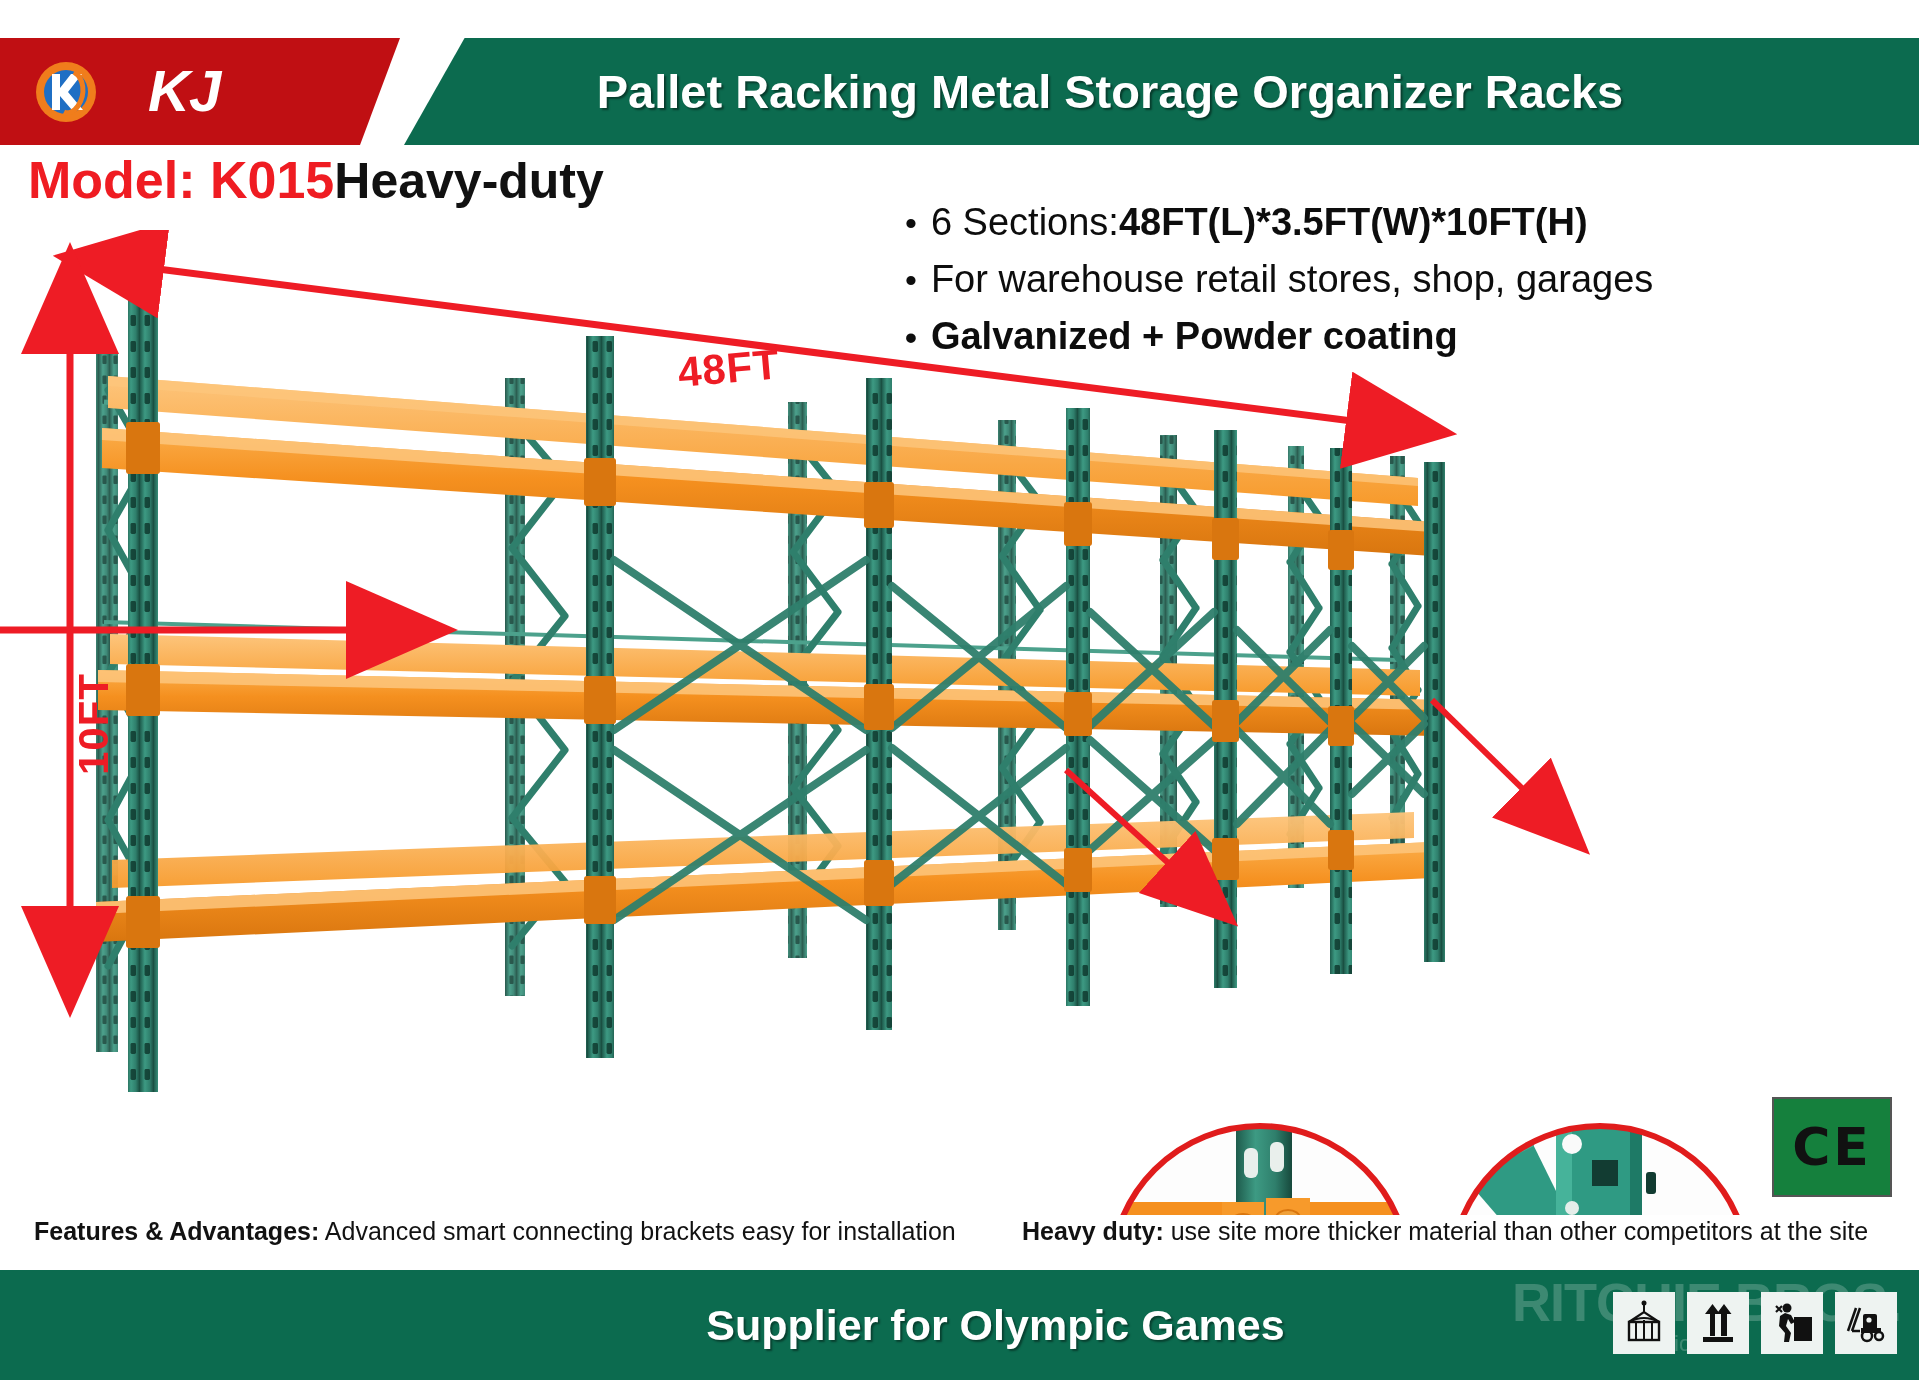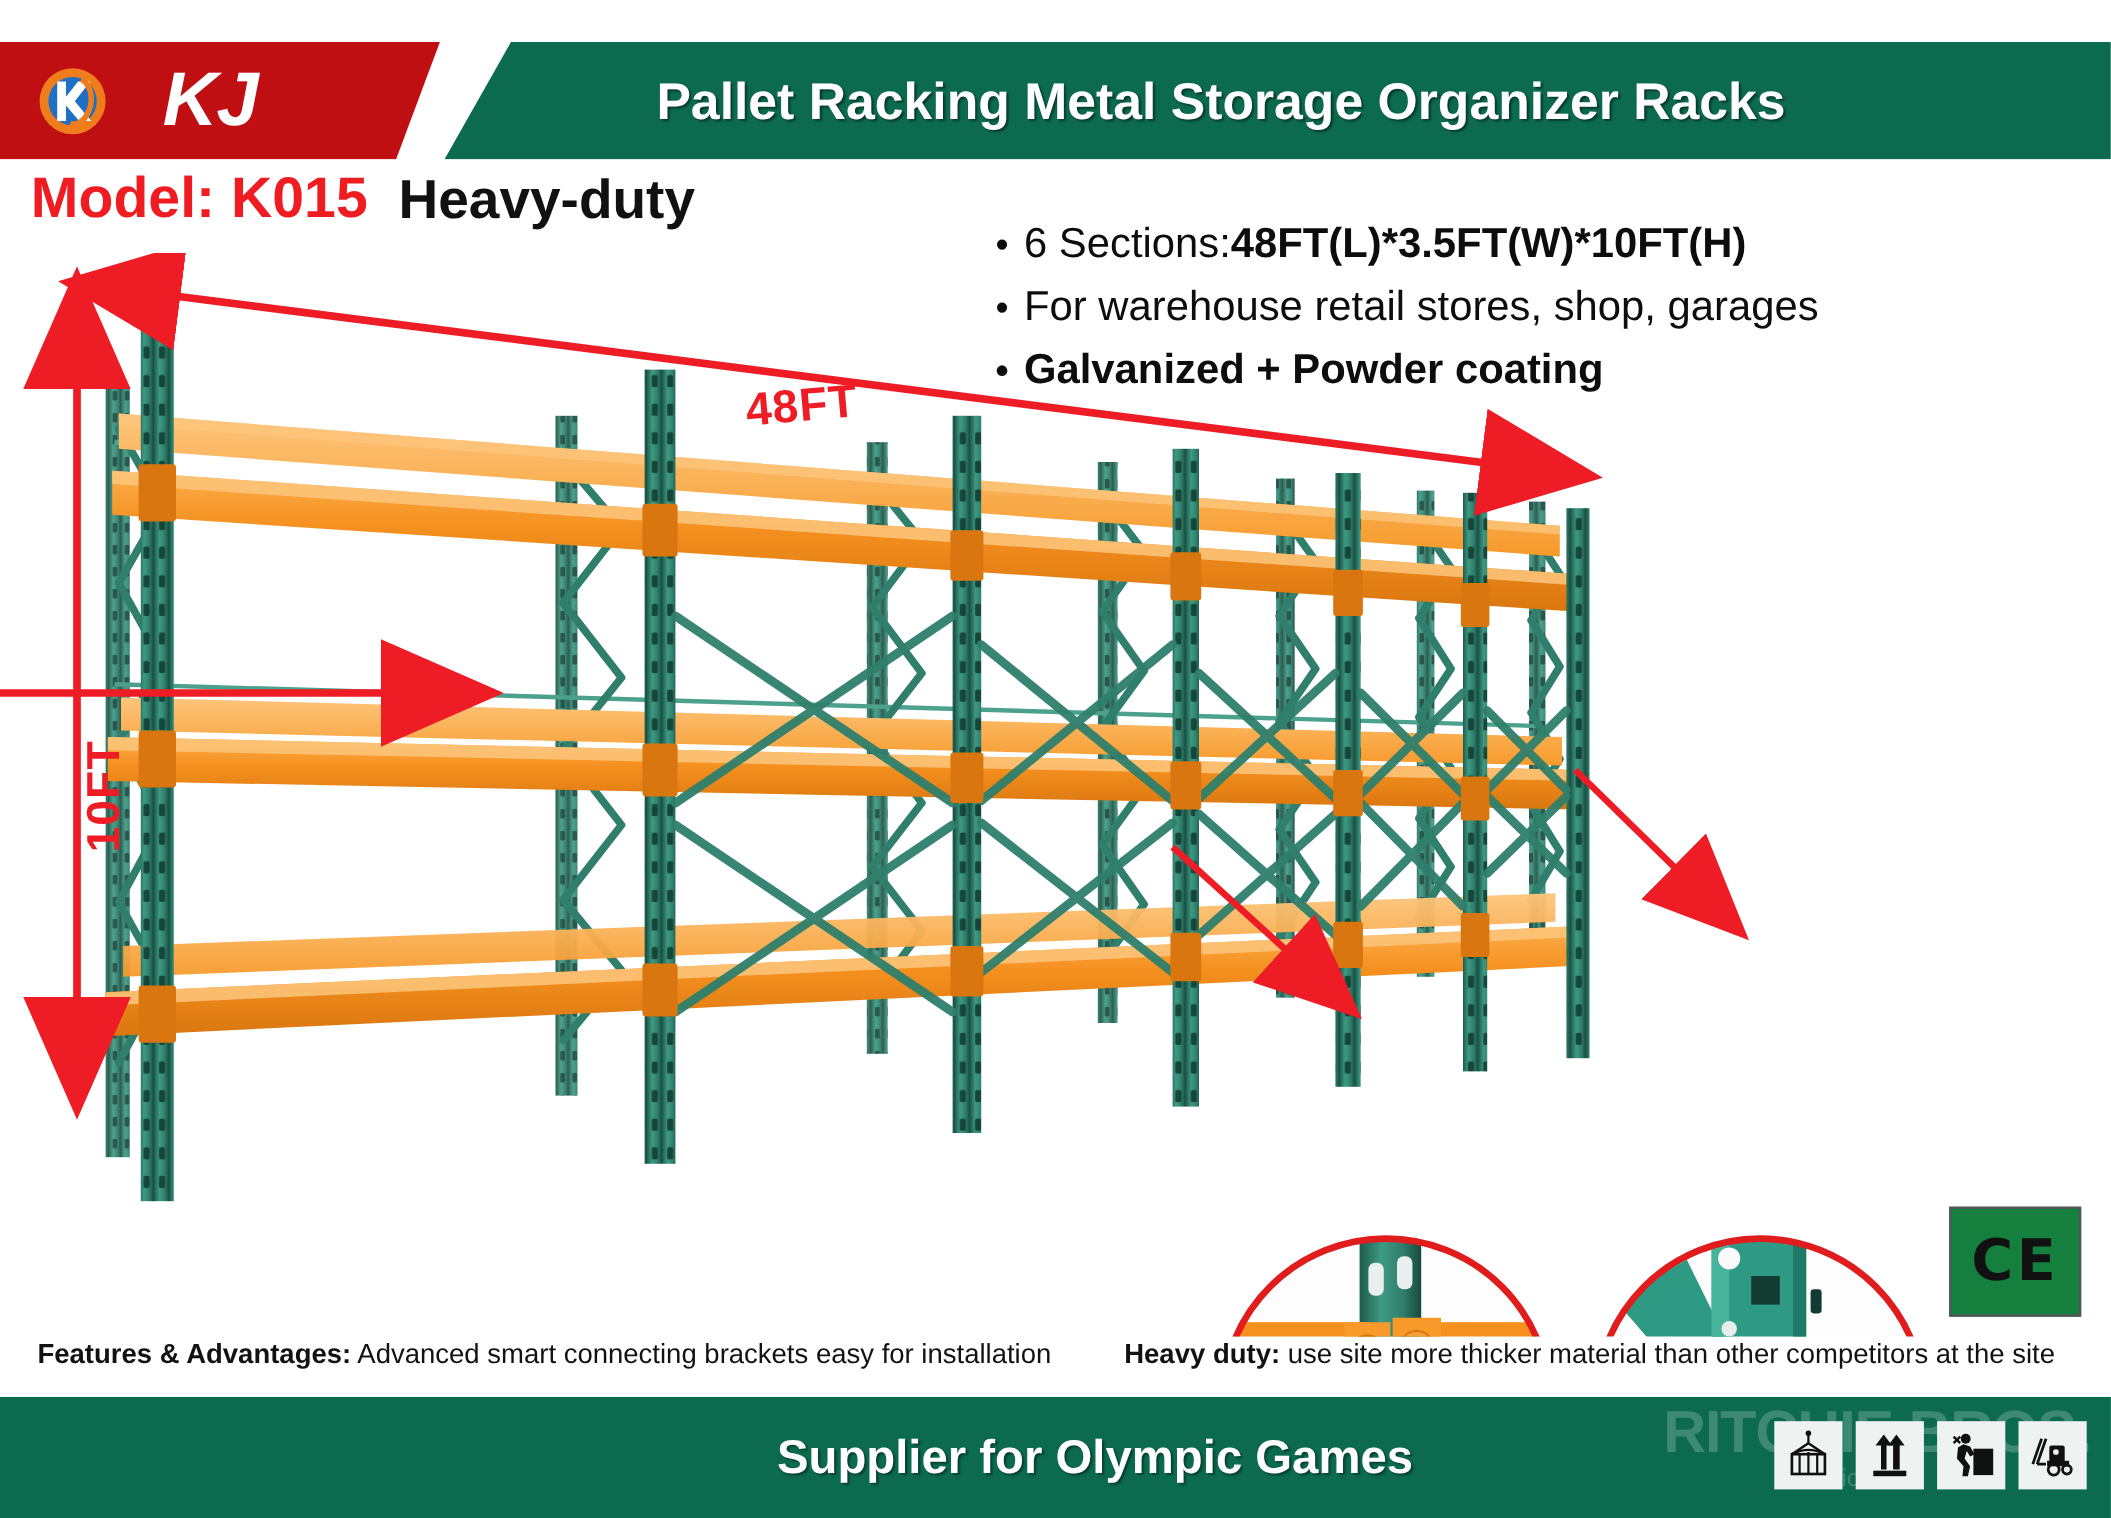--- a/index.html
+++ b/index.html
@@ -6,31 +6,31 @@
   body{width:1919px;height:1380px;position:relative;overflow:hidden;
        font-family:"Liberation Sans",sans-serif;background:#fff;}
 
   
   #header{position:absolute;left:0;top:38px;width:1919px;height:107px;}
   #header-red{position:absolute;left:0;top:0;width:400px;height:107px;background:#c00f13;
               clip-path:polygon(0 0,100% 0,90% 100%,0 100%);}
   #header-green{position:absolute;left:404px;top:0;width:1515px;height:107px;background:#0c6b4f;
                 clip-path:polygon(4.0% 0,100% 0,100% 100%,0 100%);}
   #logo-mark{position:absolute;left:34px;top:22px;width:64px;height:64px;}
-  #logo-text{position:absolute;left:148px;top:13px;color:#fff;font-size:69px;font-weight:bold;
+  #logo-text{position:absolute;left:148px;top:13px;color:#fff;font-size:58px;font-weight:bold;
              font-style:italic;letter-spacing:-1px;line-height:80px;}
   #header-title{position:absolute;left:0;top:0;width:1860px;height:107px;
                 display:flex;align-items:center;justify-content:center;
                 color:#fff;font-size:47px;font-weight:bold;line-height:107px;
                 text-shadow:2px 2px 2px rgba(0,0,0,.45);padding-left:360px;box-sizing:border-box;}
 
   
   #model-line{position:absolute;left:28px;top:152px;height:58px;display:flex;align-items:flex-end;}
   #model-code{color:#ef1c22;font-size:52px;font-weight:bold;white-space:nowrap;}
-  #model-variant{color:#111;font-size:50px;font-weight:bold;margin-left:28px;white-space:nowrap;}
+  #model-variant{color:#111;font-size:50px;font-weight:bold;white-space:nowrap;}
 
   
   #bullets{position:absolute;left:905px;top:196px;width:1010px;}
   .bullet{display:flex;align-items:baseline;font-size:38px;color:#0d0d0d;line-height:52px;
           white-space:nowrap;margin-bottom:4px;}
   .bullet .dot{font-size:34px;margin-right:14px;line-height:52px;}
   .bullet .b{font-weight:bold;}
   .bullet-all-bold{font-weight:bold;}
 
   

